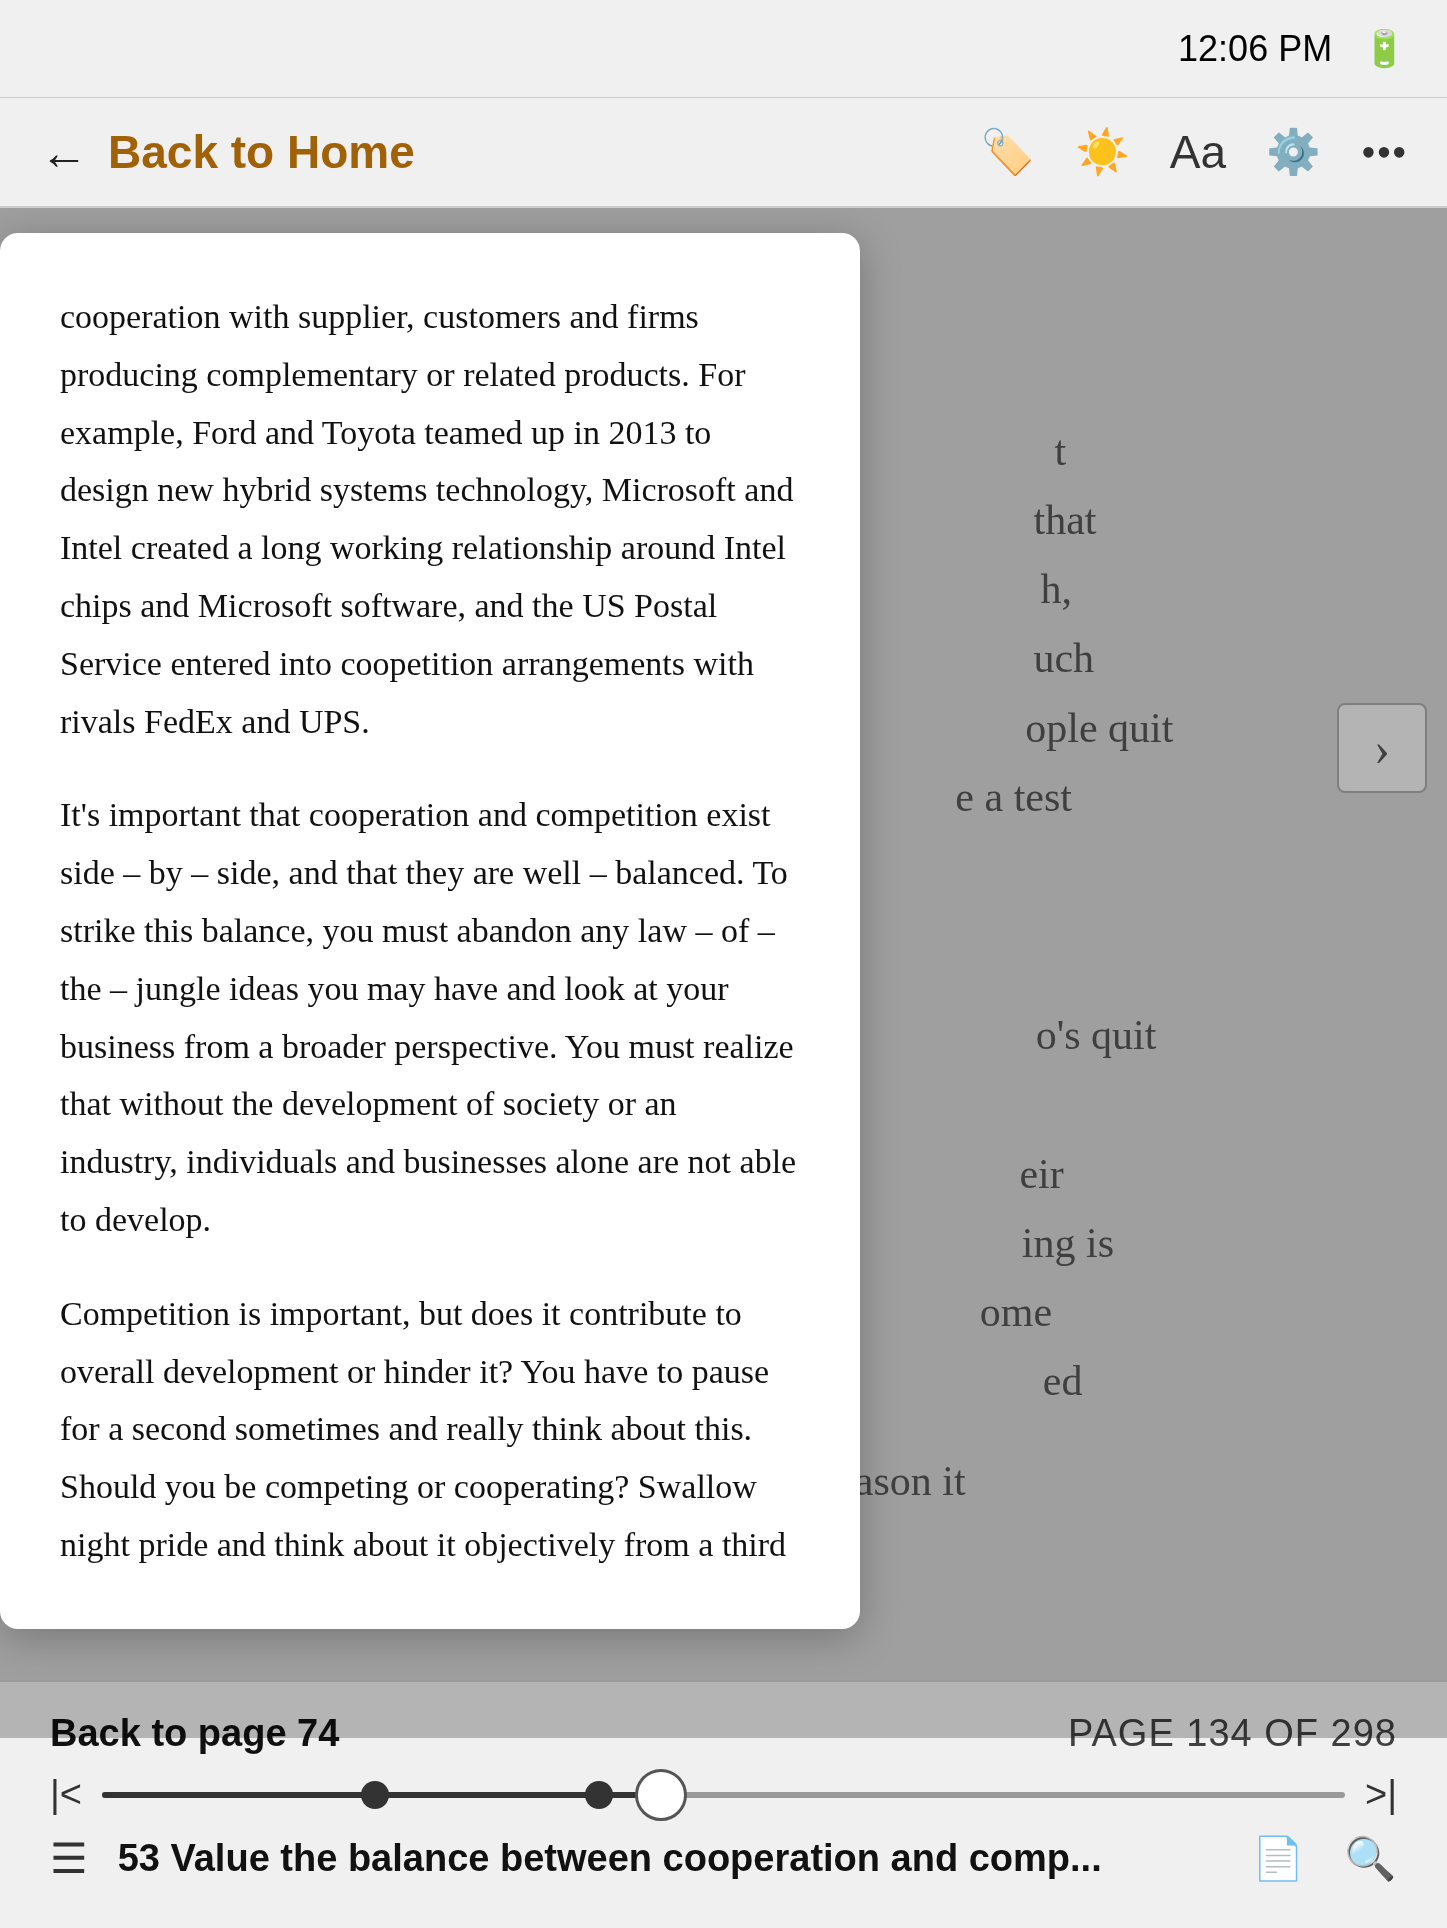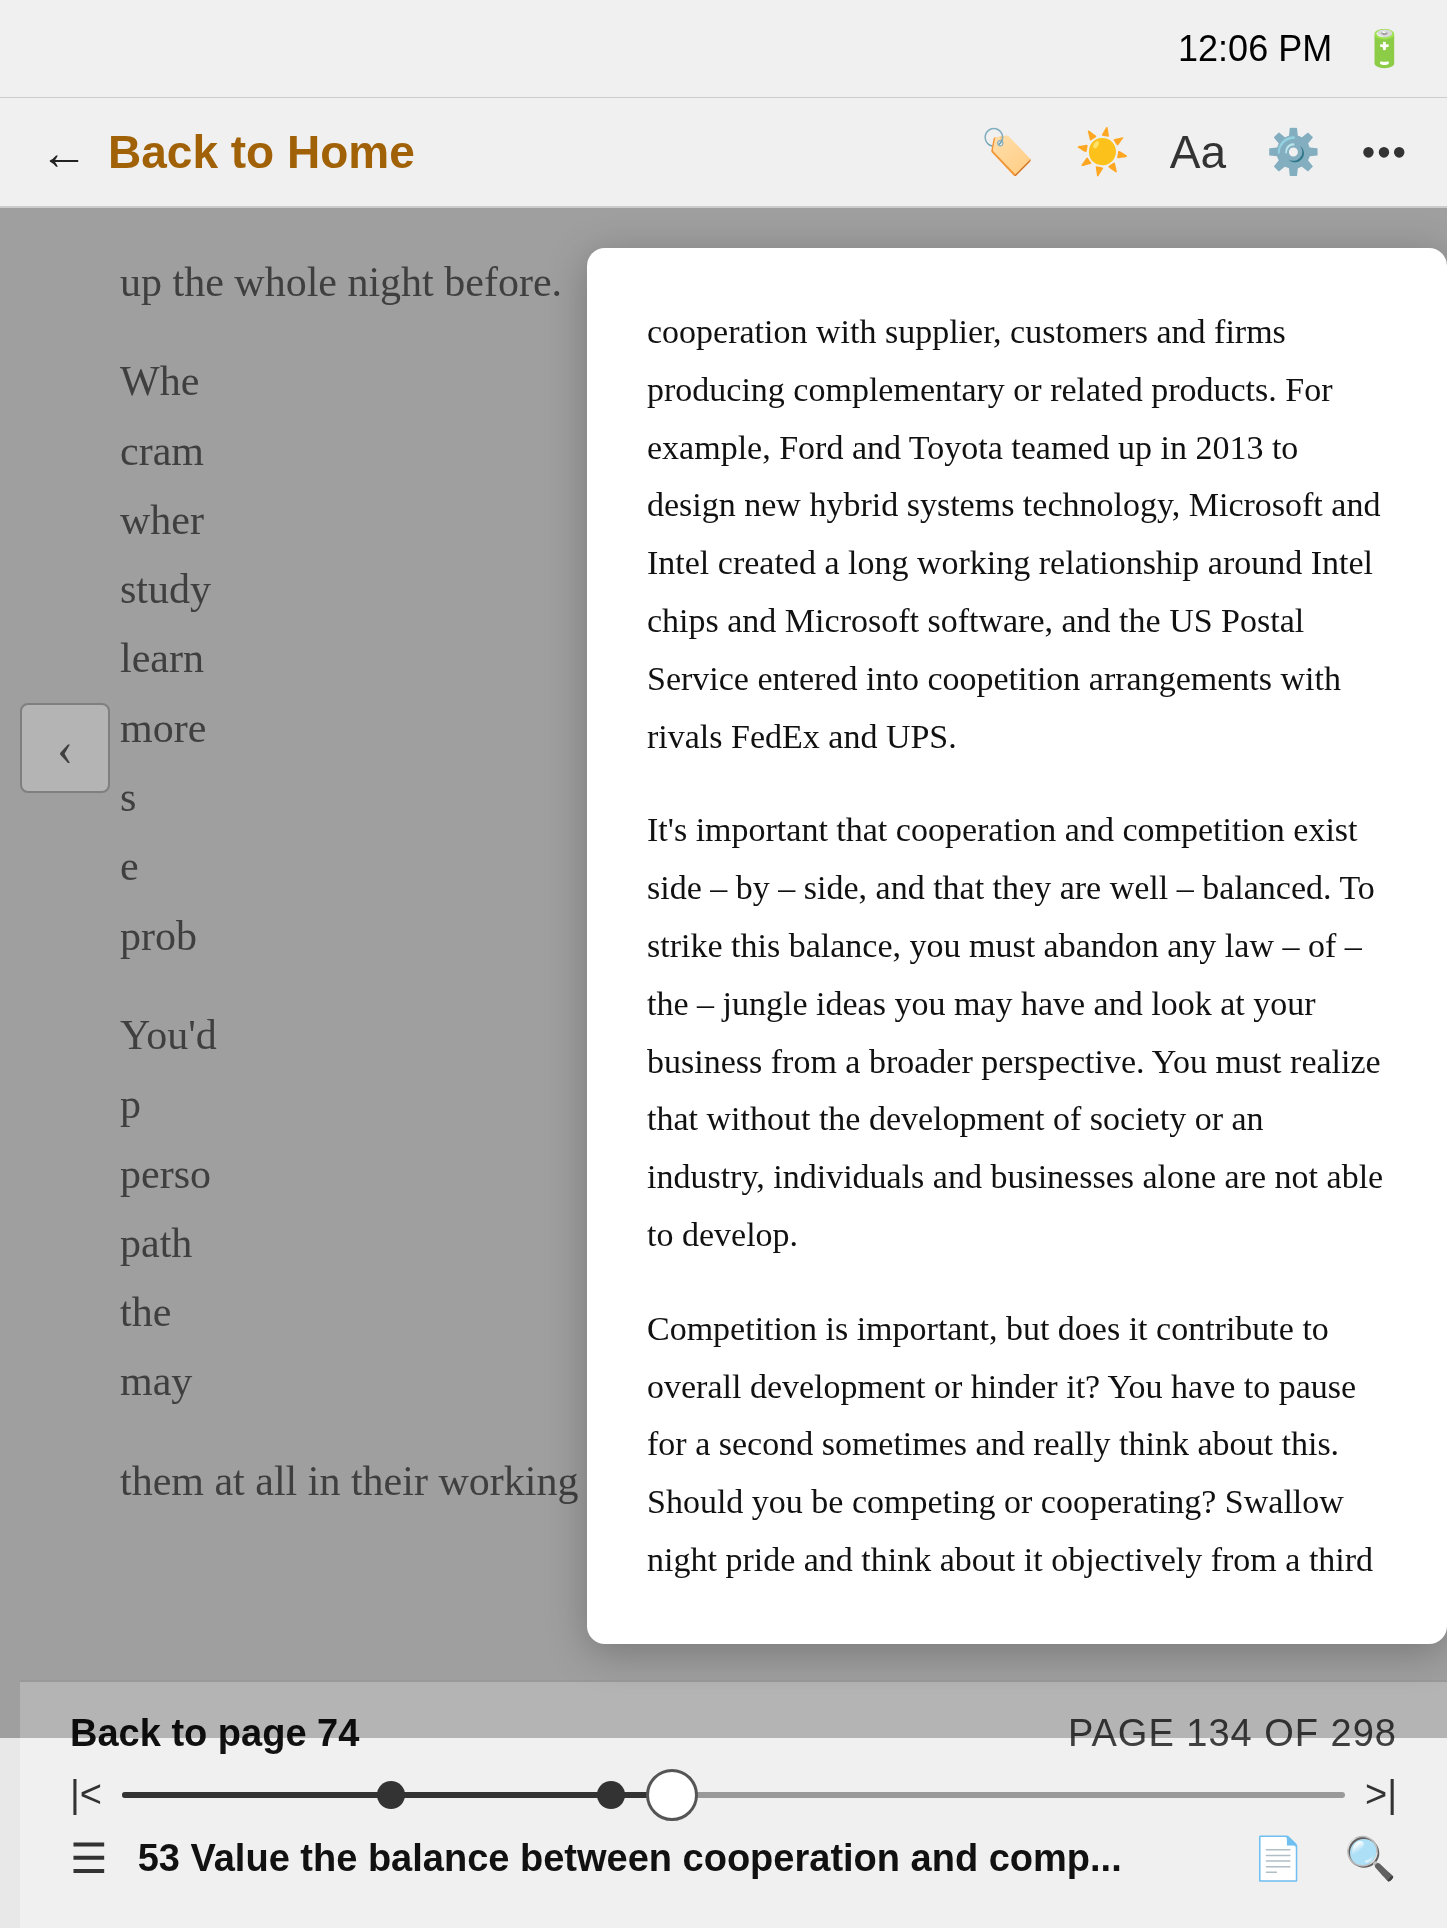--- a/index.html
+++ b/index.html
@@ -126,22 +126,22 @@
     .nav-arrow-right { right: 20px; }
 
     
     .popup-overlay {
       position: absolute;
       top: 0; left: 0; right: 0; bottom: 0;
       background: rgba(0,0,0,0.25);
       z-index: 10;
       display: flex;
       align-items: flex-start;
-      justify-content: flex-end;
-      padding-top: 40px;
+      justify-content: flex-start;
+      padding-top: 25px;
     }
 
     .popup-card {
       background: #fff;
       border-radius: 18px;
       width: 860px;
       max-height: 1400px;
       padding: 55px 60px;
       box-shadow: 0 8px 40px rgba(0,0,0,0.25);
       overflow: hidden;
@@ -167,21 +167,20 @@
     .bottom-bar {
       position: absolute;
       bottom: 0;
       left: 0;
       right: 0;
       height: 248px;
       background: #f0f0f0;
       border-top: 2px solid #ccc;
       display: flex;
       flex-direction: column;
-      margin-left: 20px;
     }
 
     .bottom-page-info {
       display: flex;
       align-items: center;
       justify-content: space-between;
       padding: 30px 50px 0 50px;
     }
 
     .back-to-page {

